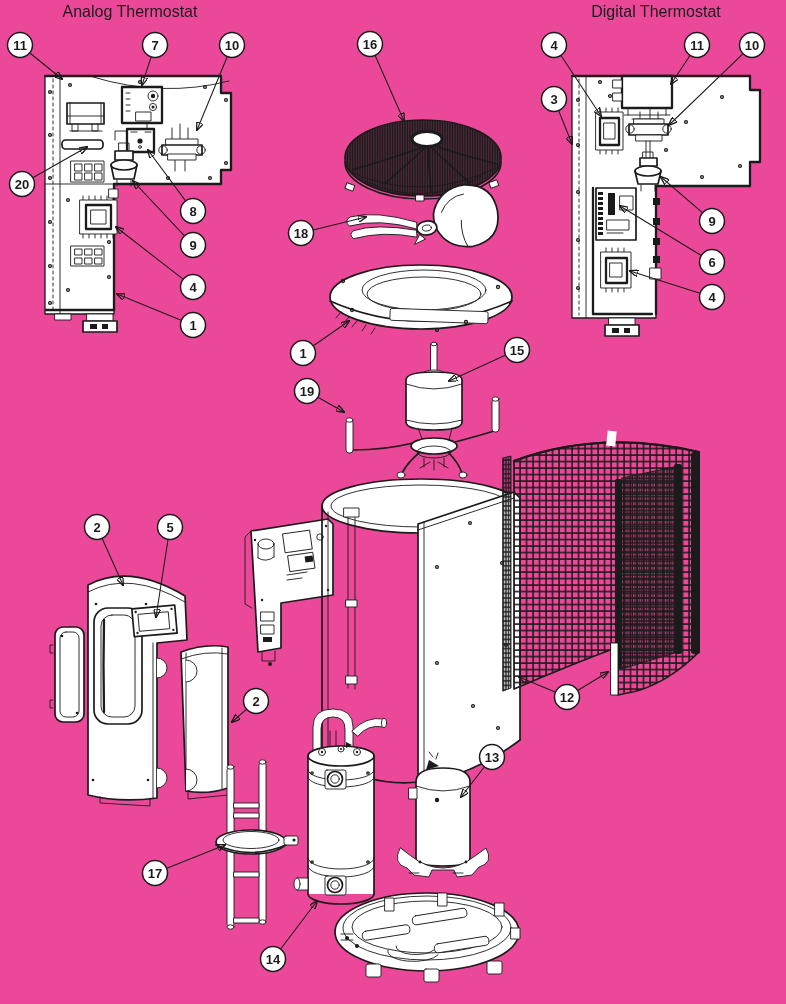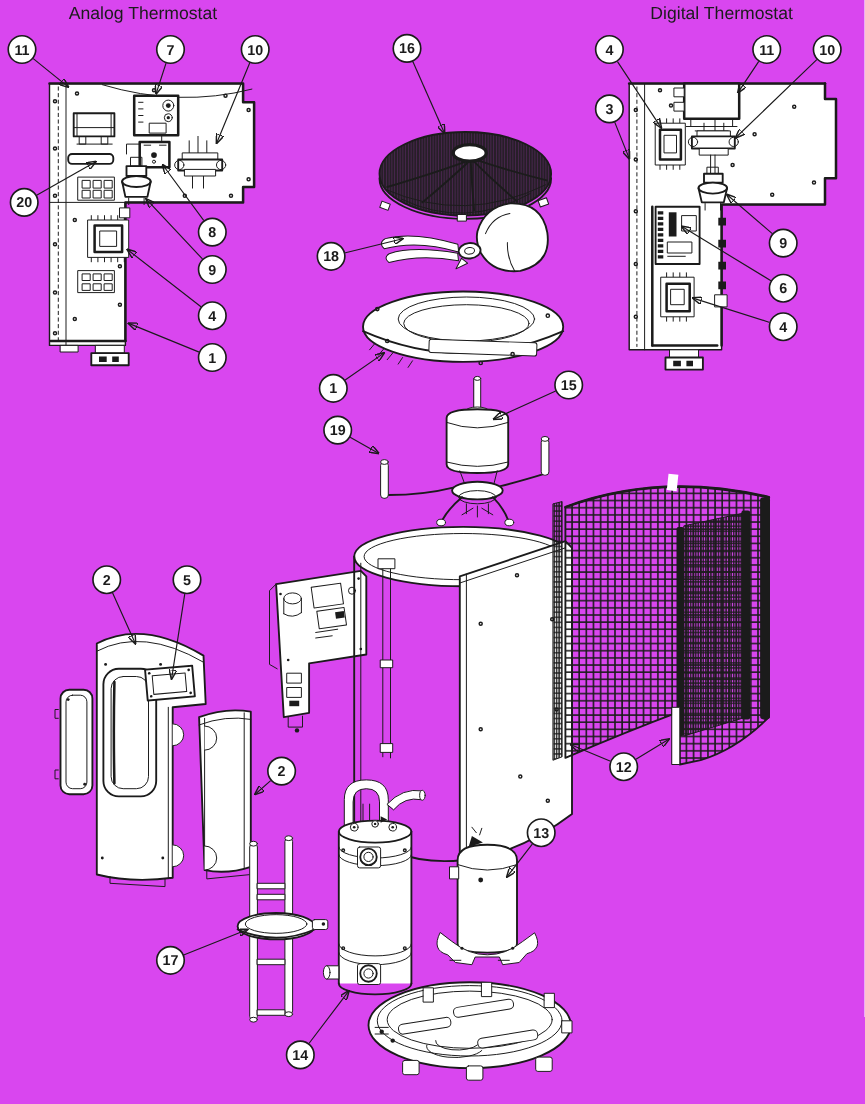--- a/index.html
+++ b/index.html
@@ -1,16 +1,16 @@
 <!DOCTYPE html>
 <html><head>
 <meta charset="utf-8">
 <style>
   html,body{margin:0;padding:0;background:#fff;}
-  .stage{position:relative;width:786px;height:1004px;background:#d946ef;overflow:hidden;
+  .stage{position:relative;width:786px;height:1004px;background:#ec4899;overflow:hidden;
          font-family:"Liberation Sans",sans-serif;}
   svg{position:absolute;left:0;top:0;}
   
   svg path, svg rect, svg ellipse, svg circle, svg line, svg polyline{
     fill:none;stroke:#1b1b1b;stroke-width:1.3;stroke-linecap:round;stroke-linejoin:round;}
   .b{stroke-width:2.3;}   
   .m{stroke-width:1.7;}   
   .t{stroke-width:0.9;}   
   .w{fill:#ffffff;}
   .f{fill:#1b1b1b;stroke:none;}

